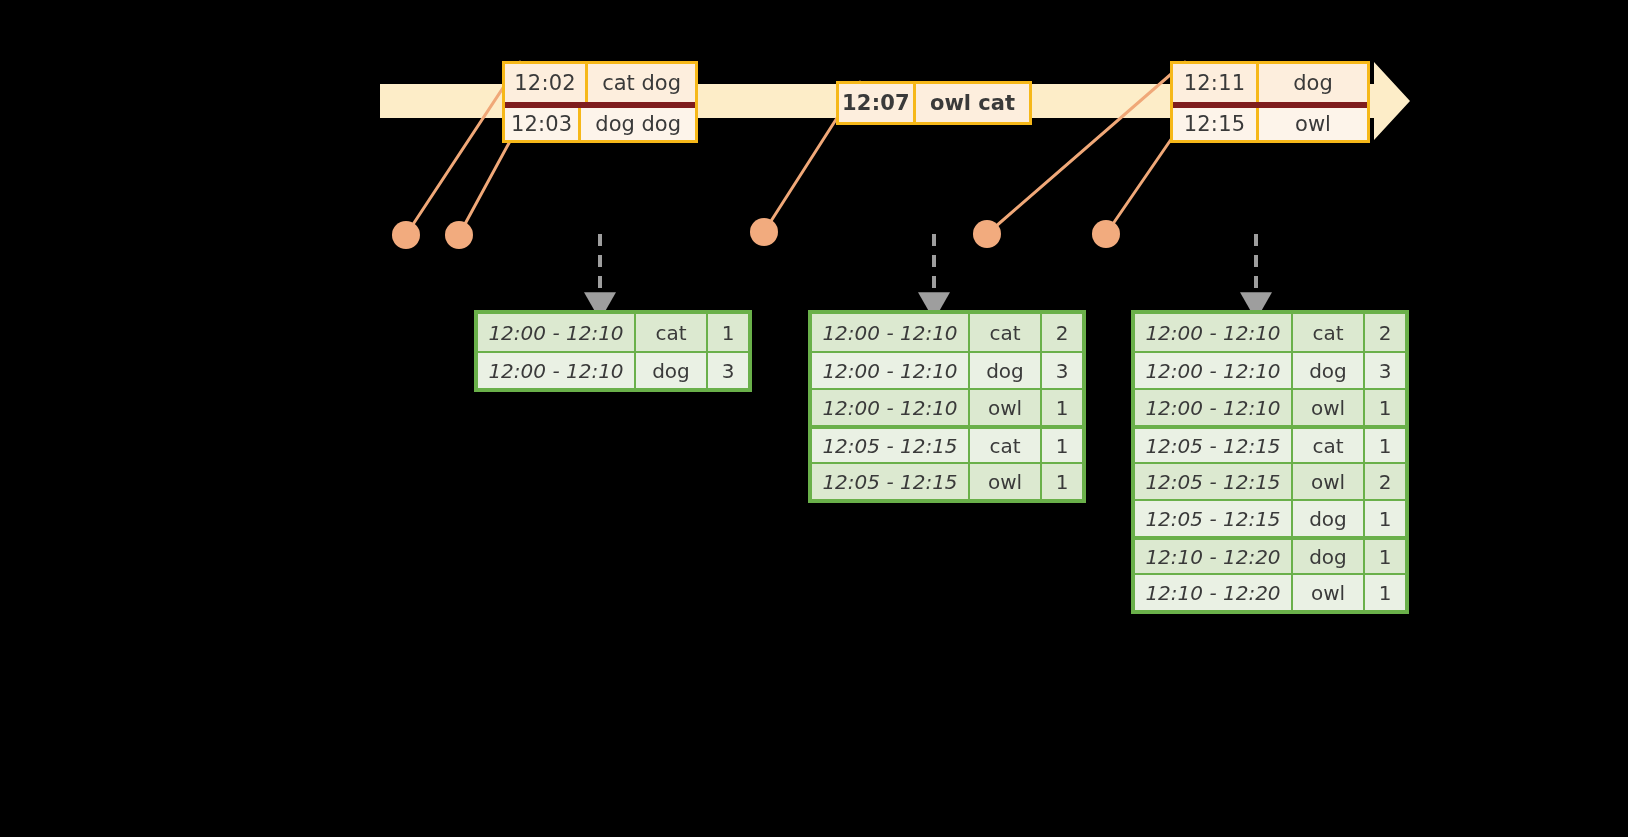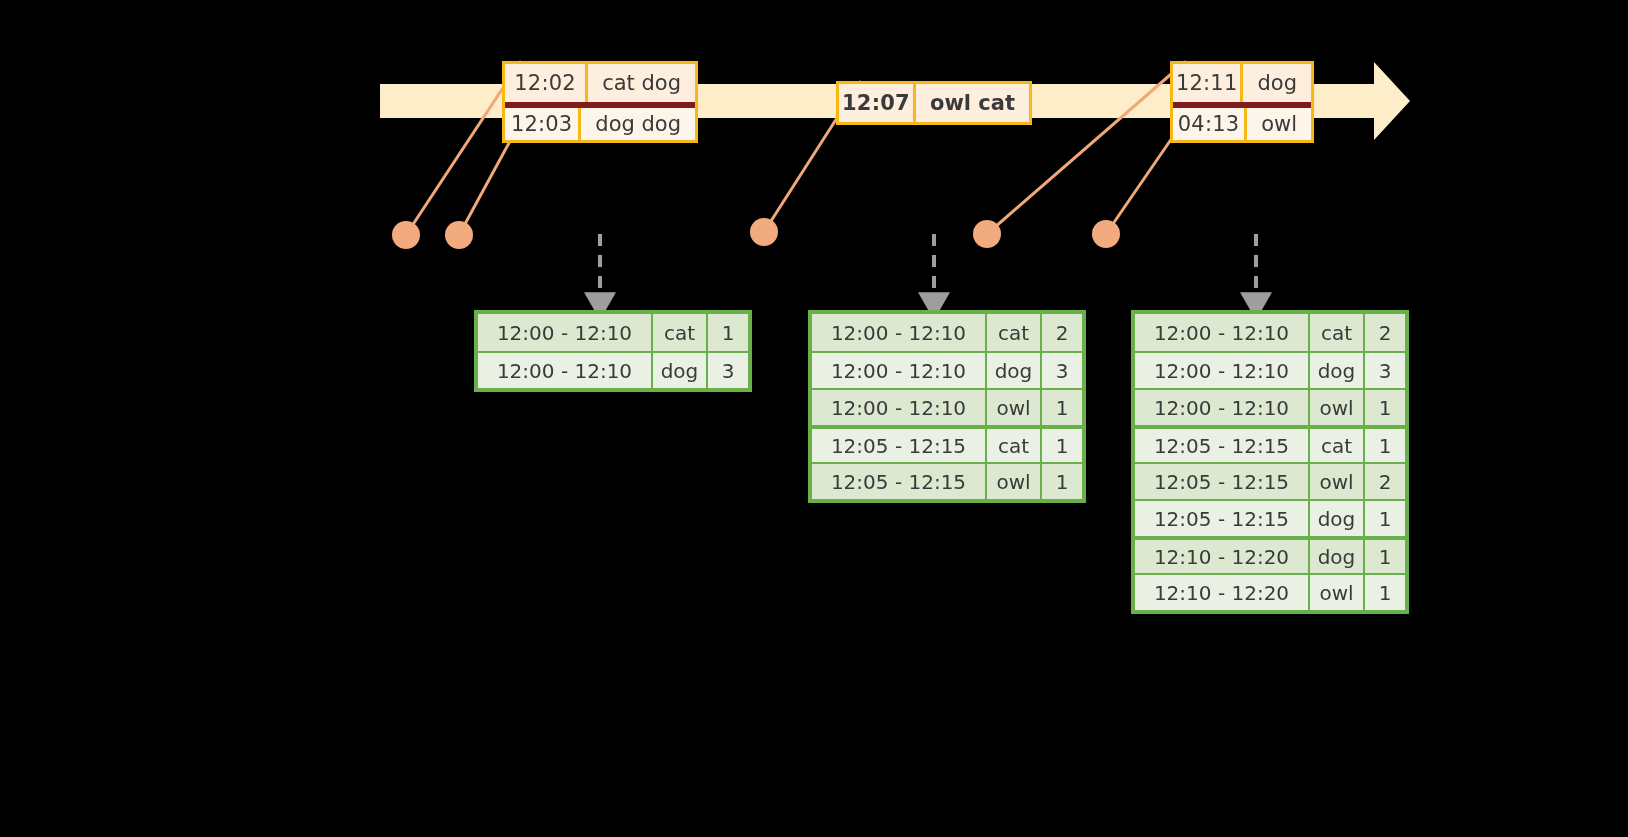--- a/index.html
+++ b/index.html
@@ -42,22 +42,22 @@
     display:flex;flex-direction:column;
     z-index:4;
   }
   .res-row{display:flex;flex-direction:row;height:37px;box-sizing:border-box;}
   .res-row.shade-a{background:#dce9d0;}
   .res-row.shade-b{background:#eaf1e4;}
   .res-cell{
     display:flex;align-items:center;justify-content:center;
     font-size:20px;box-sizing:border-box;white-space:nowrap;
   }
-  .c-window{width:175px;border-right:2px solid #6ab04a;}
-  .c-word{width:55px;border-right:2px solid #6ab04a;}
+  .c-window{width:158px;border-right:2px solid #6ab04a;font-style:italic;}
+  .c-word{width:72px;border-right:2px solid #6ab04a;}
   .c-count{width:40px;}
   .res-row + .res-row{border-top:2px solid #6ab04a;}
   .res-row.group-sep{border-top:4px solid #6ab04a;}
 </style>
 </head>
 <body>
 
 <div class="stage">
 
   <svg class="layer" viewBox="0 0 1628 837">
@@ -105,27 +105,27 @@
     </div>
   </div>
 
   <div class="event-box" id="evbox-1" style="left:836px;top:81px;width:196px;font-weight:bold;">
     <div class="event-row">
       <div class="ev-time">12:07</div>
       <div class="ev-words">owl cat</div>
     </div>
   </div>
 
-  <div class="event-box" id="evbox-2" style="left:1170px;top:61px;width:144px;">
+  <div class="event-box" id="evbox-2" style="left:1170px;top:61px;width:200px;">
     <div class="event-row">
       <div class="ev-time">12:11</div>
       <div class="ev-words">dog</div>
     </div>
     <div class="event-row alt">
-      <div class="ev-time">04:13</div>
+      <div class="ev-time">12:15</div>
       <div class="ev-words">owl</div>
     </div>
   </div>
 
   <div class="result-table" id="restable-0" style="left:474px;top:310px;">
       <div class="res-row shade-a">
         <div class="res-cell c-window">12:00 - 12:10</div>
         <div class="res-cell c-word">cat</div>
         <div class="res-cell c-count">1</div>
       </div>

